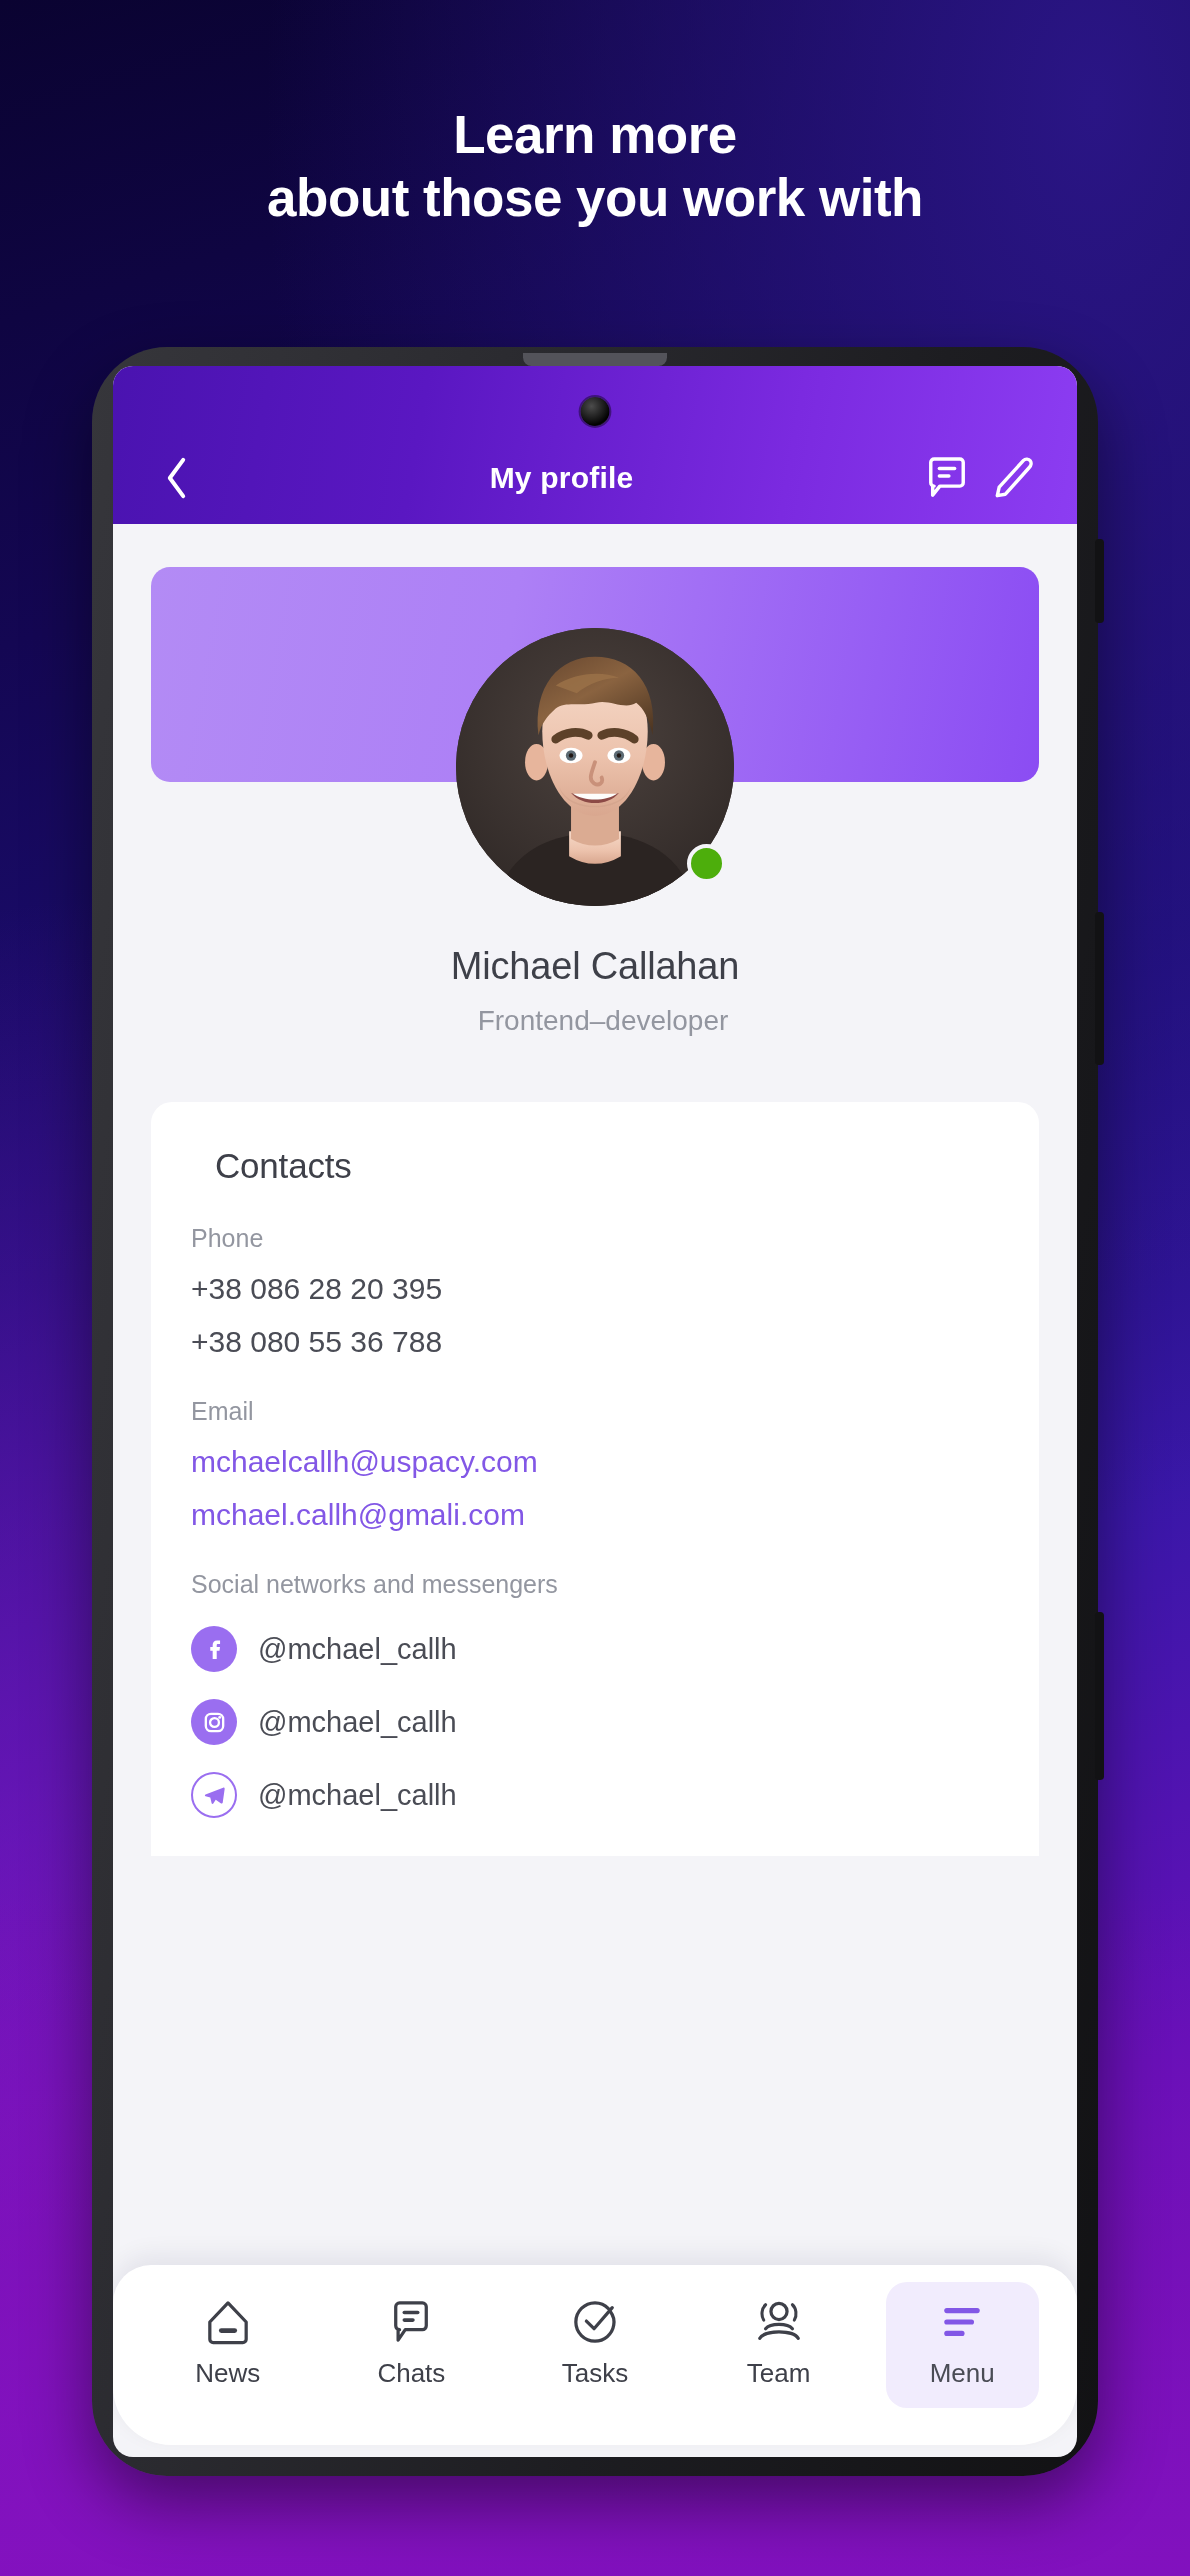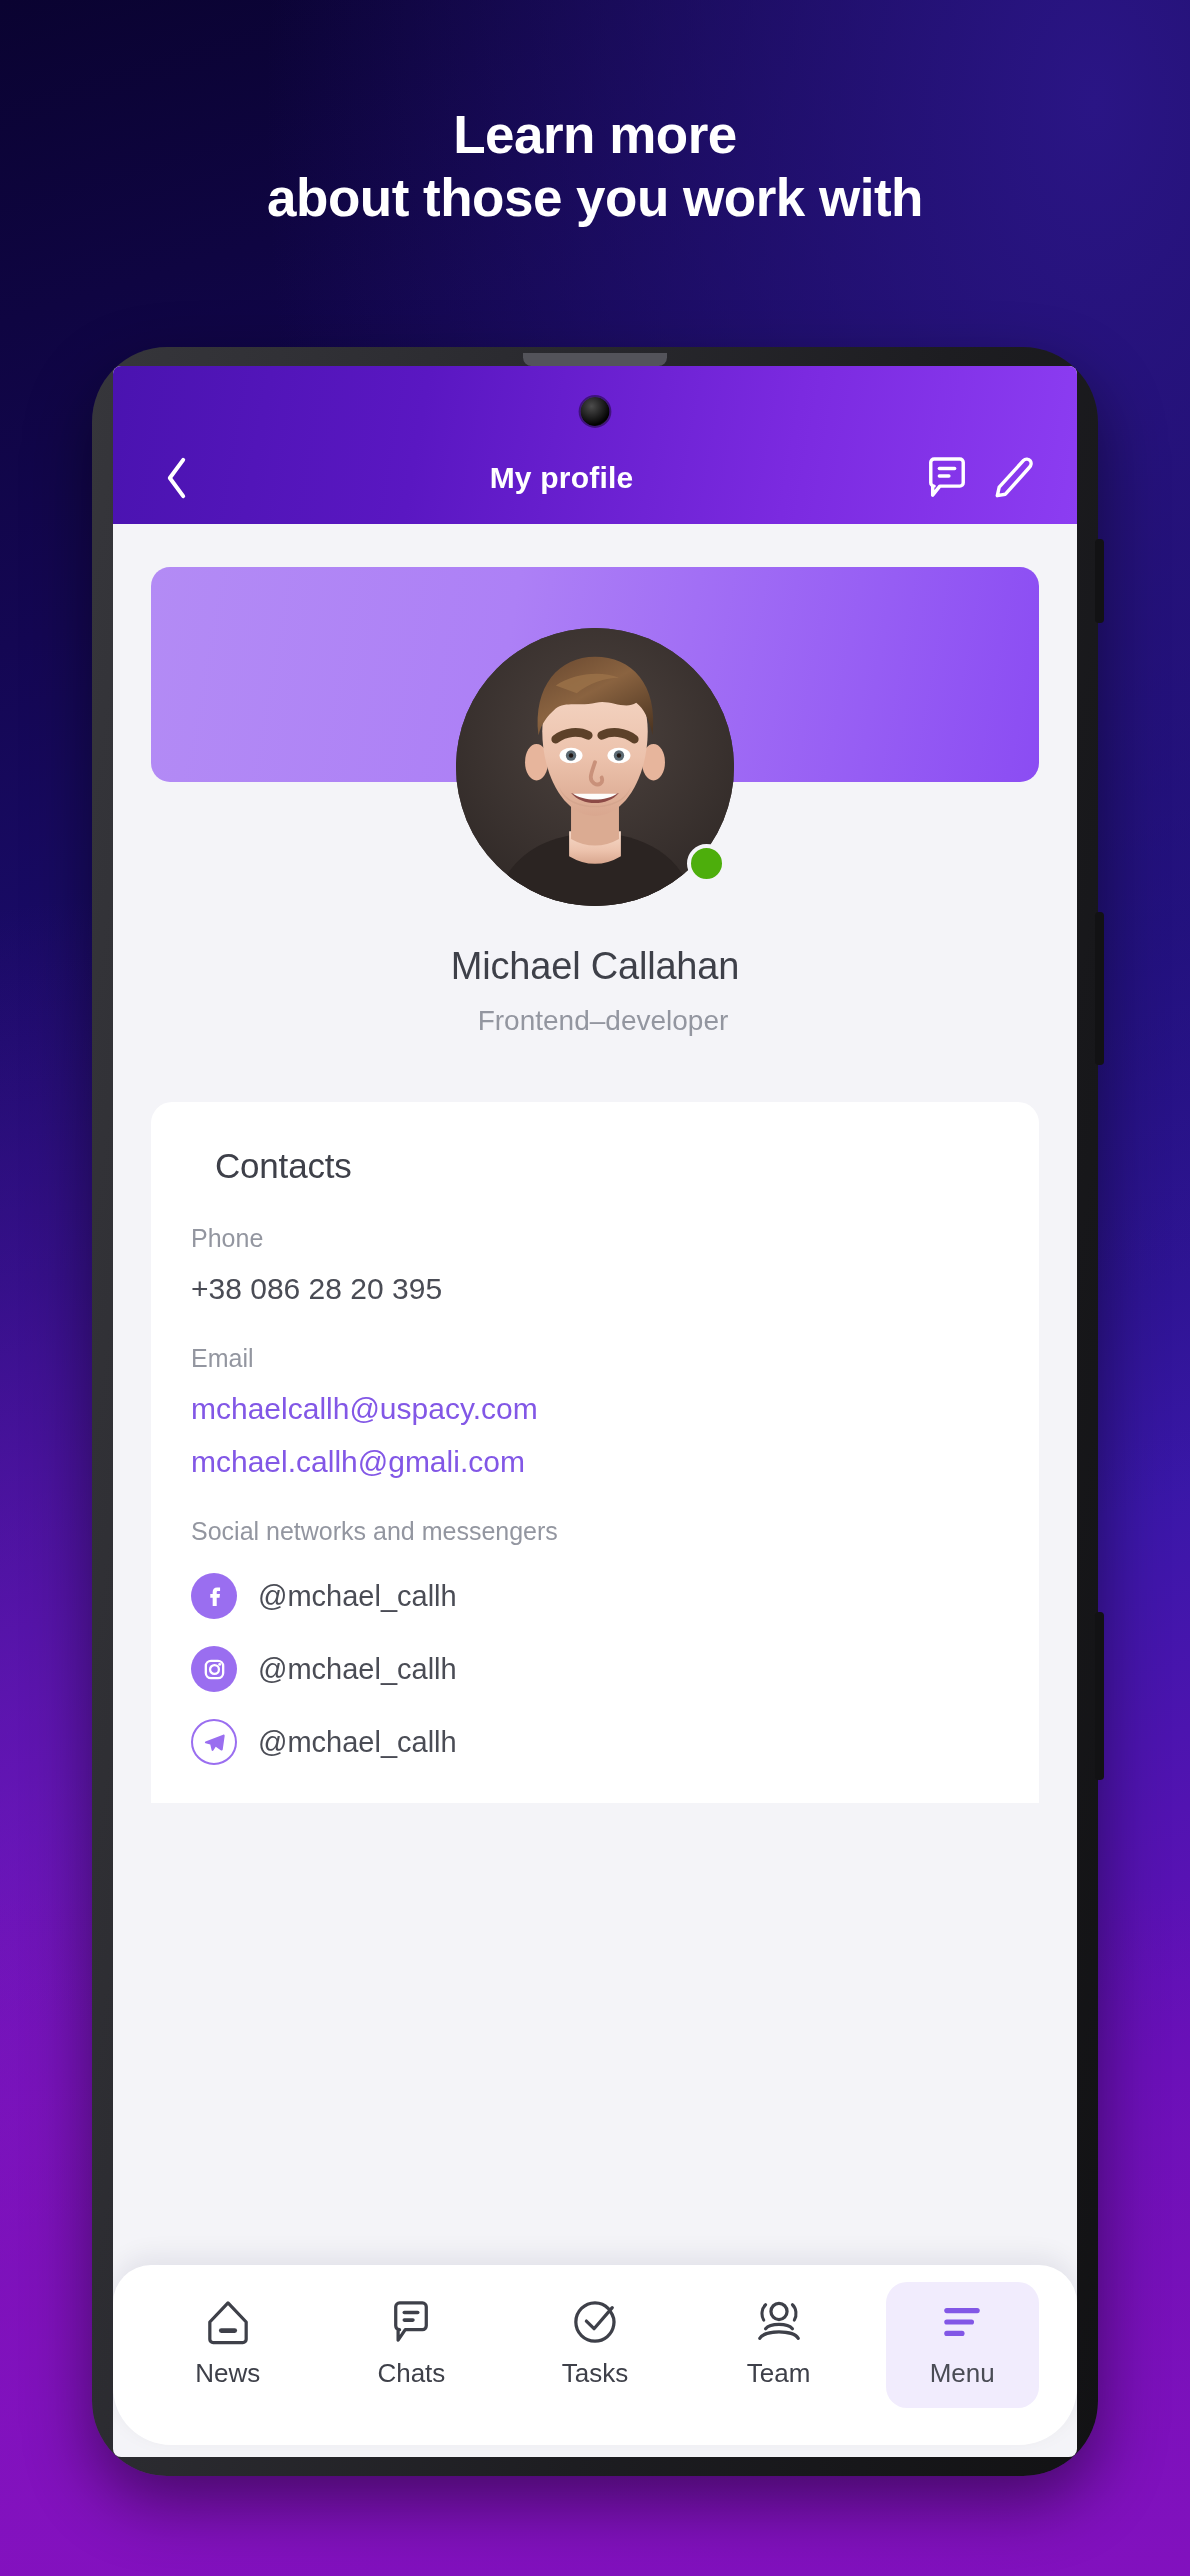--- a/index.html
+++ b/index.html
@@ -83,21 +83,21 @@
   .side-btn.b2 { top: 565px;  height: 153px; }
   .side-btn.b3 { top: 1265px; height: 168px; }
 
   #screen {
     position: absolute;
     left: 21px;
     top: 19px;
     width: 964px;
     height: 2091px;
     background: #f4f4f8;
-    border-radius: 8px;
+    border-radius: 20px;
     overflow: hidden;
   }
 
   
   #appbar {
     position: relative;
     height: 158px;
     background: linear-gradient(100deg, #4a13b0 0%, #5a17c2 32%, #7b2ae0 70%, #8c3df2 100%);
   }
   #punch-hole {
@@ -382,20 +382,21 @@
           <div id="profile-name">Michael Callahan</div>
           <div id="profile-role">Frontend–developer</div>
         </div>
       </div>
 
       <div id="contacts-card">
         <div id="contacts-title">Contacts</div>
 
         <div class="field-label">Phone</div>
         <div class="field-value">+38 086 28 20 395</div>
+        <div class="field-value">+38 080 55 36 788</div>
 
         <div class="field-label">Email</div>
         <div class="field-value link">mchaelcallh@uspacy.com</div>
         <div class="field-value link">mchael.callh@gmali.com</div>
 
         <div class="field-label">Social networks and messengers</div>
 
         <div class="social-row">
           <span class="social-badge">
             <svg width="25" height="25" viewBox="0 0 26 26" aria-hidden="true">

